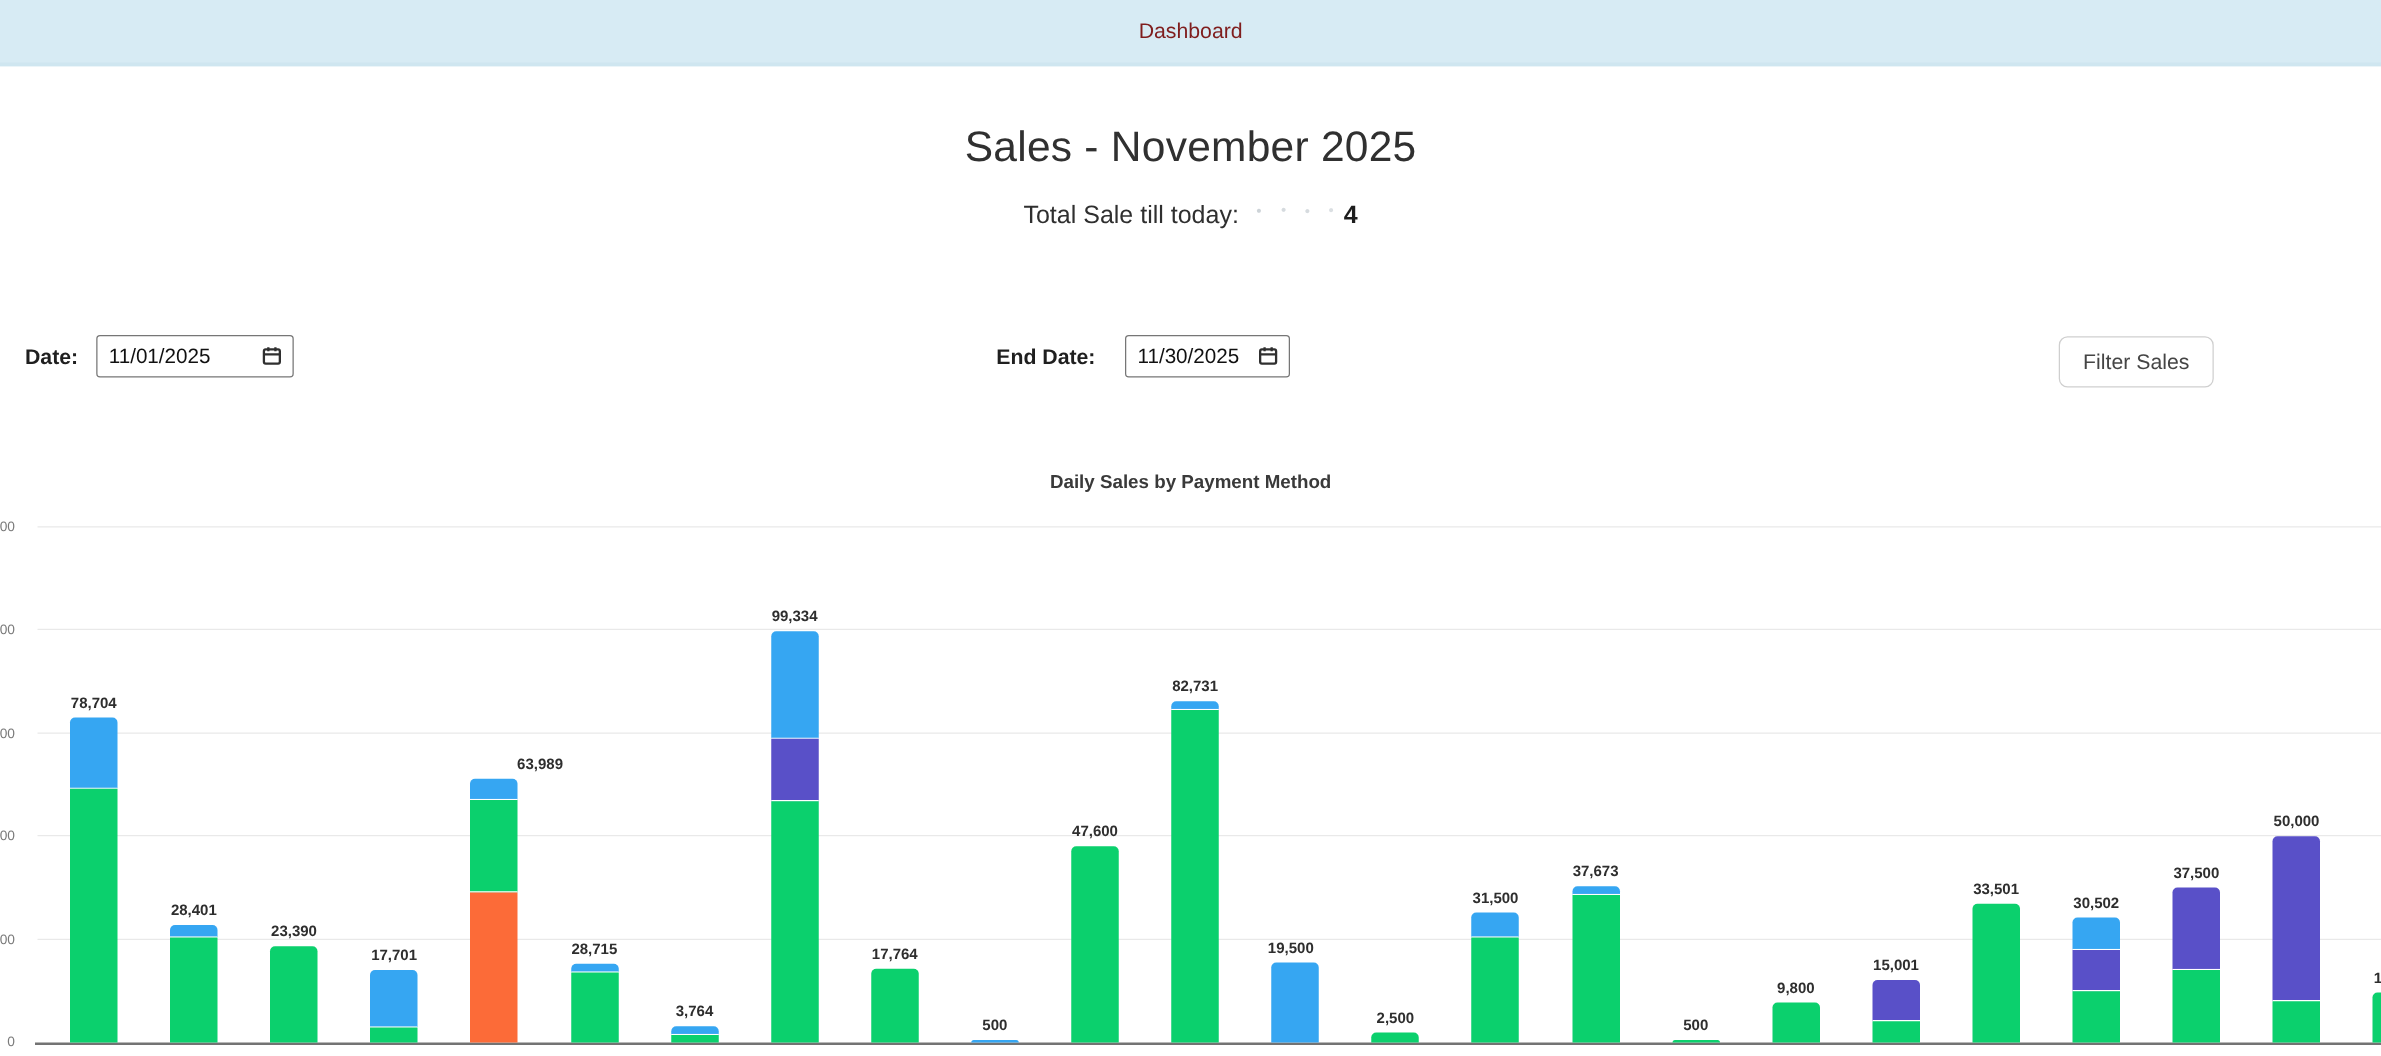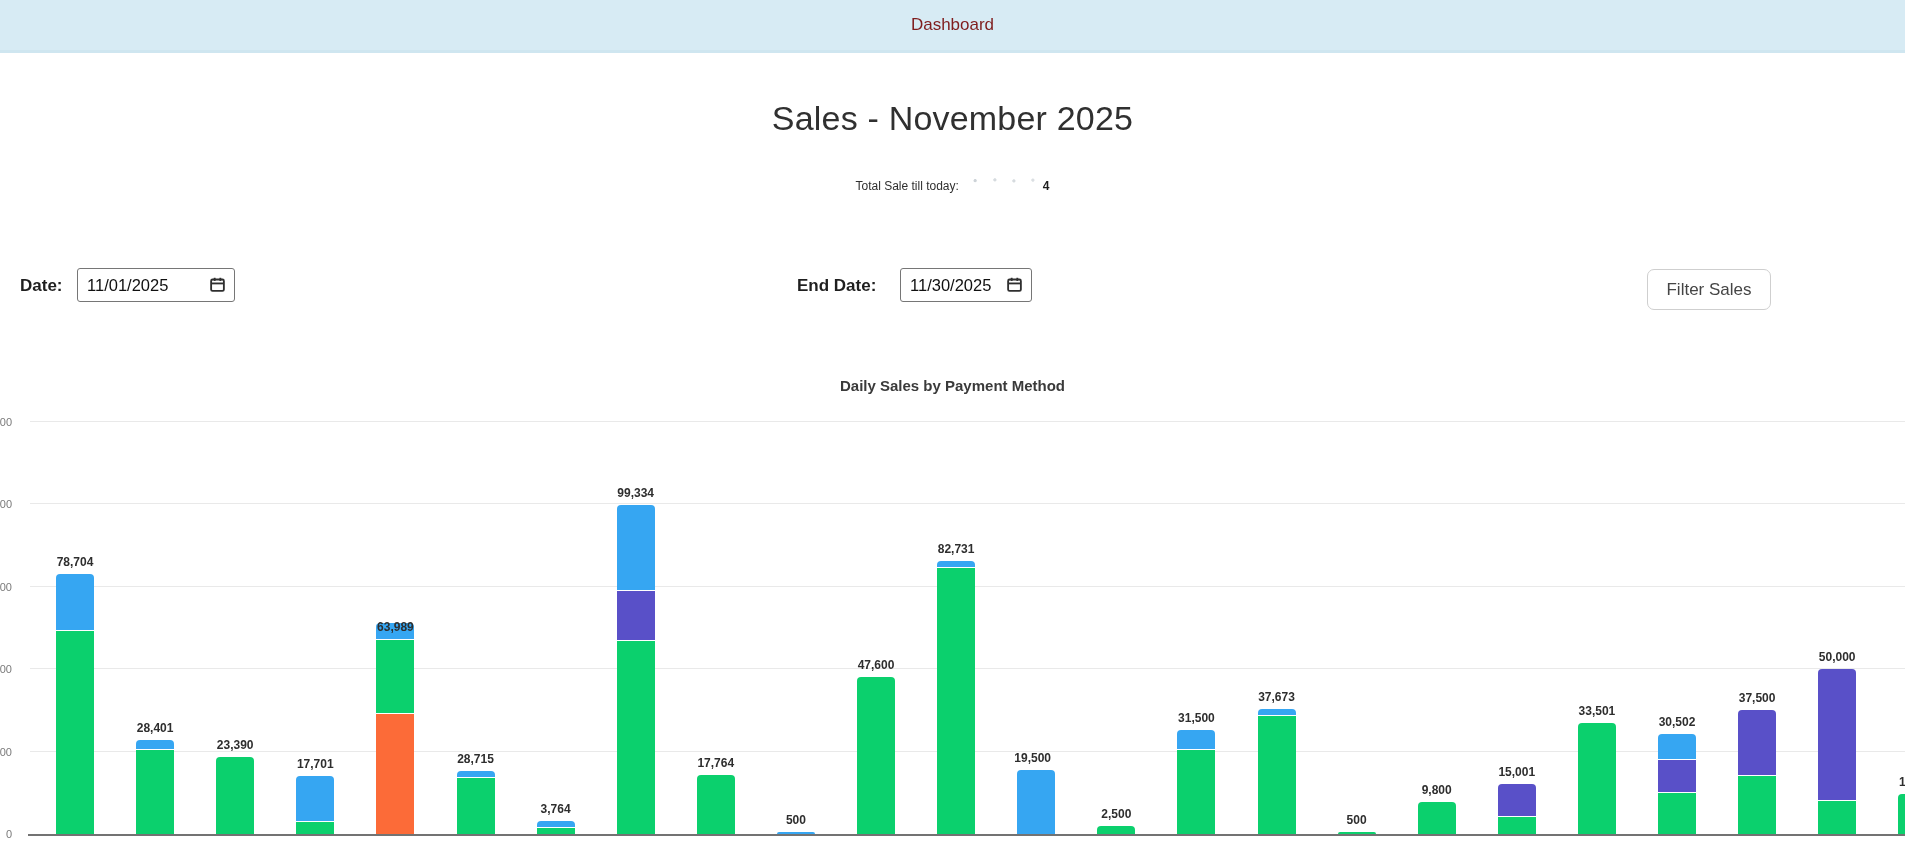--- a/index.html
+++ b/index.html
@@ -8,21 +8,21 @@
     background:#ffffff;font-family:"Liberation Sans",sans-serif;
   }
   
   .navbar{position:absolute;top:0;left:0;right:0;height:50px;background:#d7ebf4;
     border-bottom:3px solid #cfe6f0;display:flex;align-items:center;justify-content:center;}
   .nav-link{color:#7f1d1d;font-size:17px;text-decoration:none;cursor:pointer;}
   
   .page-title{position:absolute;top:99px;left:0;width:100%;margin:0;text-align:center;
     font-size:34px;font-weight:400;color:#303030;letter-spacing:.2px;}
   .subtitle{position:absolute;top:161px;left:0;width:100%;text-align:center;
-    font-size:12px;color:#2f2f2f;margin-top:16px;}
+    font-size:20px;color:#2f2f2f;}
   .subtitle b{font-weight:bold;color:#1d1d1d;}
   .redaction{display:inline-block;width:76px;height:13px;margin:0 1px 0 7px;
     background:
       radial-gradient(circle at 12% 28%, rgba(90,110,125,.30) 1.2px, transparent 2px),
       radial-gradient(circle at 38% 22%, rgba(90,110,125,.25) 1.2px, transparent 2px),
       radial-gradient(circle at 63% 30%, rgba(90,110,125,.25) 1.2px, transparent 2px),
       radial-gradient(circle at 88% 24%, rgba(90,110,125,.22) 1.2px, transparent 2px),
       #ffffff;}
   
   .filter-label{position:absolute;top:276px;font-size:17px;font-weight:bold;color:#1f1f1f;}
@@ -121,21 +121,21 @@
     <div class="bar" style="left: 296.3px;">
       <div class="seg" style="height: 46px; background: rgb(54, 166, 242); border-radius: 4px 4px 0px 0px; border-bottom: 1px solid rgb(255, 255, 255);"></div>
       <div class="seg" style="height: 12px; background: rgb(11, 208, 109);"></div>
     </div>
     <div class="bar-label" style="left: 260.3px; bottom: 74px;"><span>17,701</span></div>
     <div class="bar" style="left: 376.4px;">
       <div class="seg" style="height: 17px; background: rgb(54, 166, 242); border-radius: 4px 4px 0px 0px; border-bottom: 1px solid rgb(255, 255, 255);"></div>
       <div class="seg" style="height: 74px; background: rgb(11, 208, 109); border-bottom: 1px solid rgb(255, 255, 255);"></div>
       <div class="seg" style="height: 120px; background: rgb(252, 107, 56);"></div>
     </div>
-    <div class="bar-label" style="left: 340.4px; bottom: 211px;"><span>63,989</span></div>
+    <div class="bar-label" style="left: 340.4px; bottom: 227px; text-align: right;"><span>63,989</span></div>
     <div class="bar" style="left: 456.5px;">
       <div class="seg" style="height: 7px; background: rgb(54, 166, 242); border-radius: 4px 4px 0px 0px; border-bottom: 1px solid rgb(255, 255, 255);"></div>
       <div class="seg" style="height: 56px; background: rgb(11, 208, 109);"></div>
     </div>
     <div class="bar-label" style="left: 420.5px; bottom: 79px;"><span>28,715</span></div>
     <div class="bar" style="left: 536.6px;">
       <div class="seg" style="height: 7px; background: rgb(54, 166, 242); border-radius: 4px 4px 0px 0px; border-bottom: 1px solid rgb(255, 255, 255);"></div>
       <div class="seg" style="height: 6px; background: rgb(11, 208, 109);"></div>
     </div>
     <div class="bar-label" style="left: 500.6px; bottom: 29px;"><span>3,764</span></div>

